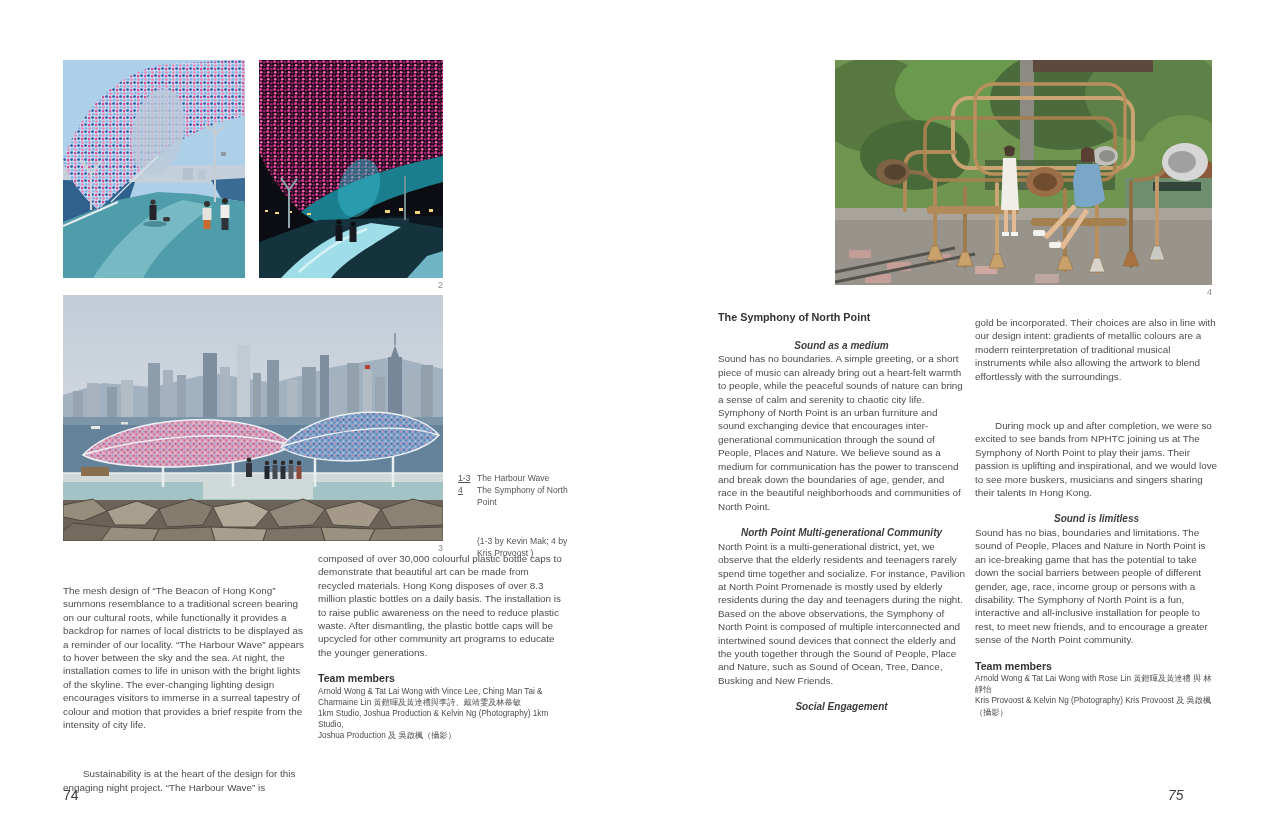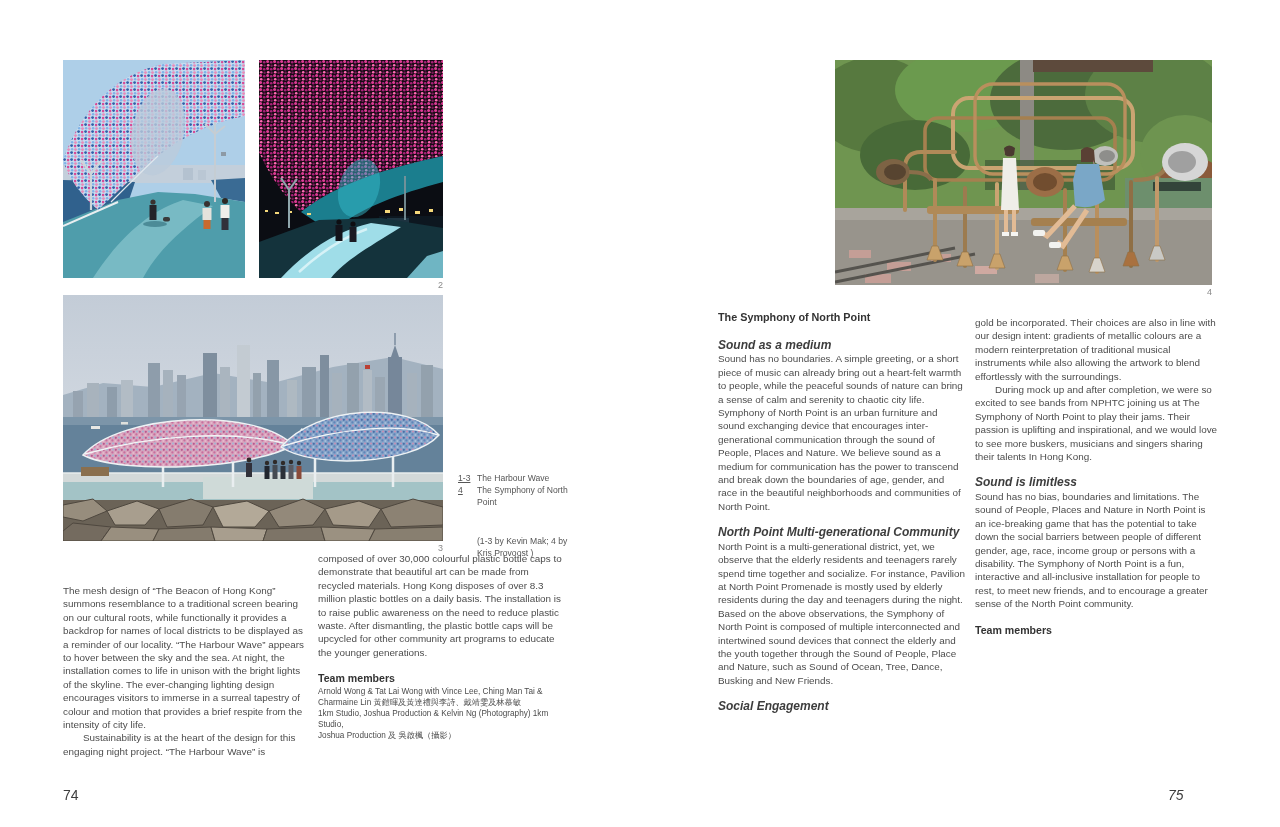--- a/index.html
+++ b/index.html
@@ -4,22 +4,22 @@
 <style>
   html,body{margin:0;padding:0;}
   body{width:1280px;height:827px;background:#ffffff;font-family:"Liberation Sans",sans-serif;color:#4a4a4a;}
   .spread{position:relative;width:1280px;height:827px;background:#ffffff;overflow:hidden;}
   .abs{position:absolute;}
   .photo{position:absolute;overflow:hidden;background:#dfe4e8;}
   .photo svg{display:block;width:100%;height:100%;}
   .fig-num{position:absolute;font-size:9px;color:#8a8a8a;text-align:right;}
   .body-text{font-size:9.9px;line-height:13.4px;color:#4c4c4c;}
   .body-text p{margin:0;}
-  .body-text p.indent{text-indent:20px;}
-  .subhead{font-weight:bold;font-style:italic;font-size:12px;color:#3d3d3d;margin-top:13px !important;}
+  .body-text p.indent{text-indent:20px;margin-top:36px;}
+  .subhead{font-weight:bold;font-style:italic;font-size:10px;color:#3d3d3d;margin-top:13px !important;text-align:center;}
   .subhead.first{margin-top:0 !important;}
   .title{font-weight:bold;font-size:10.8px;color:#333;}
   .team-heading{font-weight:bold;font-size:10.6px;color:#333;margin-top:13px;}
   .credits{font-size:8.2px;line-height:11.2px;color:#4c4c4c;}
   .caption{font-size:8.6px;line-height:12.2px;color:#555;}
   .caption-row{display:flex;}
   .caption-num{width:19px;flex:none;text-decoration:underline;}
   .caption-text{flex:1;}
   .caption-credit{margin-left:19px;margin-top:26px;}
   .page-num{position:absolute;font-size:14px;color:#3d3d3d;}
@@ -345,17 +345,21 @@
     <p>North Point is a multi-generational district, yet, we observe that the elderly residents and teenagers rarely spend time together and socialize. For instance, Pavilion at North Point Promenade is mostly used by elderly residents during the day and teenagers during the night. Based on the above observations, the Symphony of North Point is composed of multiple interconnected and intertwined sound devices that connect the elderly and the youth together through the Sound of People, Place and Nature, such as Sound of Ocean, Tree, Dance, Busking and New Friends.</p>
     <p class="subhead">Social Engagement</p>
   </div>
 
   <div class="body-text abs" style="left:975px;top:316px;width:243px;">
     <p>gold be incorporated. Their choices are also in line with our design intent: gradients of metallic colours are a modern reinterpretation of traditional musical instruments while also allowing the artwork to blend effortlessly with the surroundings.</p>
     <p class="indent">During mock up and after completion, we were so excited to see bands from NPHTC joining us at The Symphony of North Point to play their jams. Their passion is uplifting and inspirational, and we would love to see more buskers, musicians and singers sharing their talents In Hong Kong.</p>
     <p class="subhead">Sound is limitless</p>
     <p>Sound has no bias, boundaries and limitations. The sound of People, Places and Nature in North Point is an ice-breaking game that has the potential to take down the social barriers between people of different gender, age, race, income group or persons with a disability. The Symphony of North Point is a fun, interactive and all-inclusive installation for people to rest, to meet new friends, and to encourage a greater sense of the North Point community.</p>
     <div class="team-heading">Team members</div>
+    <div class="credits">
+      <div>Arnold Wong &amp; Tat Lai Wong with Rose Lin 黃鎧暉及黃達禮 與 林靜怡</div>
+      <div>Kris Provoost &amp; Kelvin Ng (Photography) Kris Provoost 及 吳啟楓（攝影）</div>
+    </div>
   </div>
 
   <div class="page-num" style="left:1168px;top:787px;width:14px;text-align:left;font-style:italic;">75</div>
 
 </div>
 
 </body></html>

